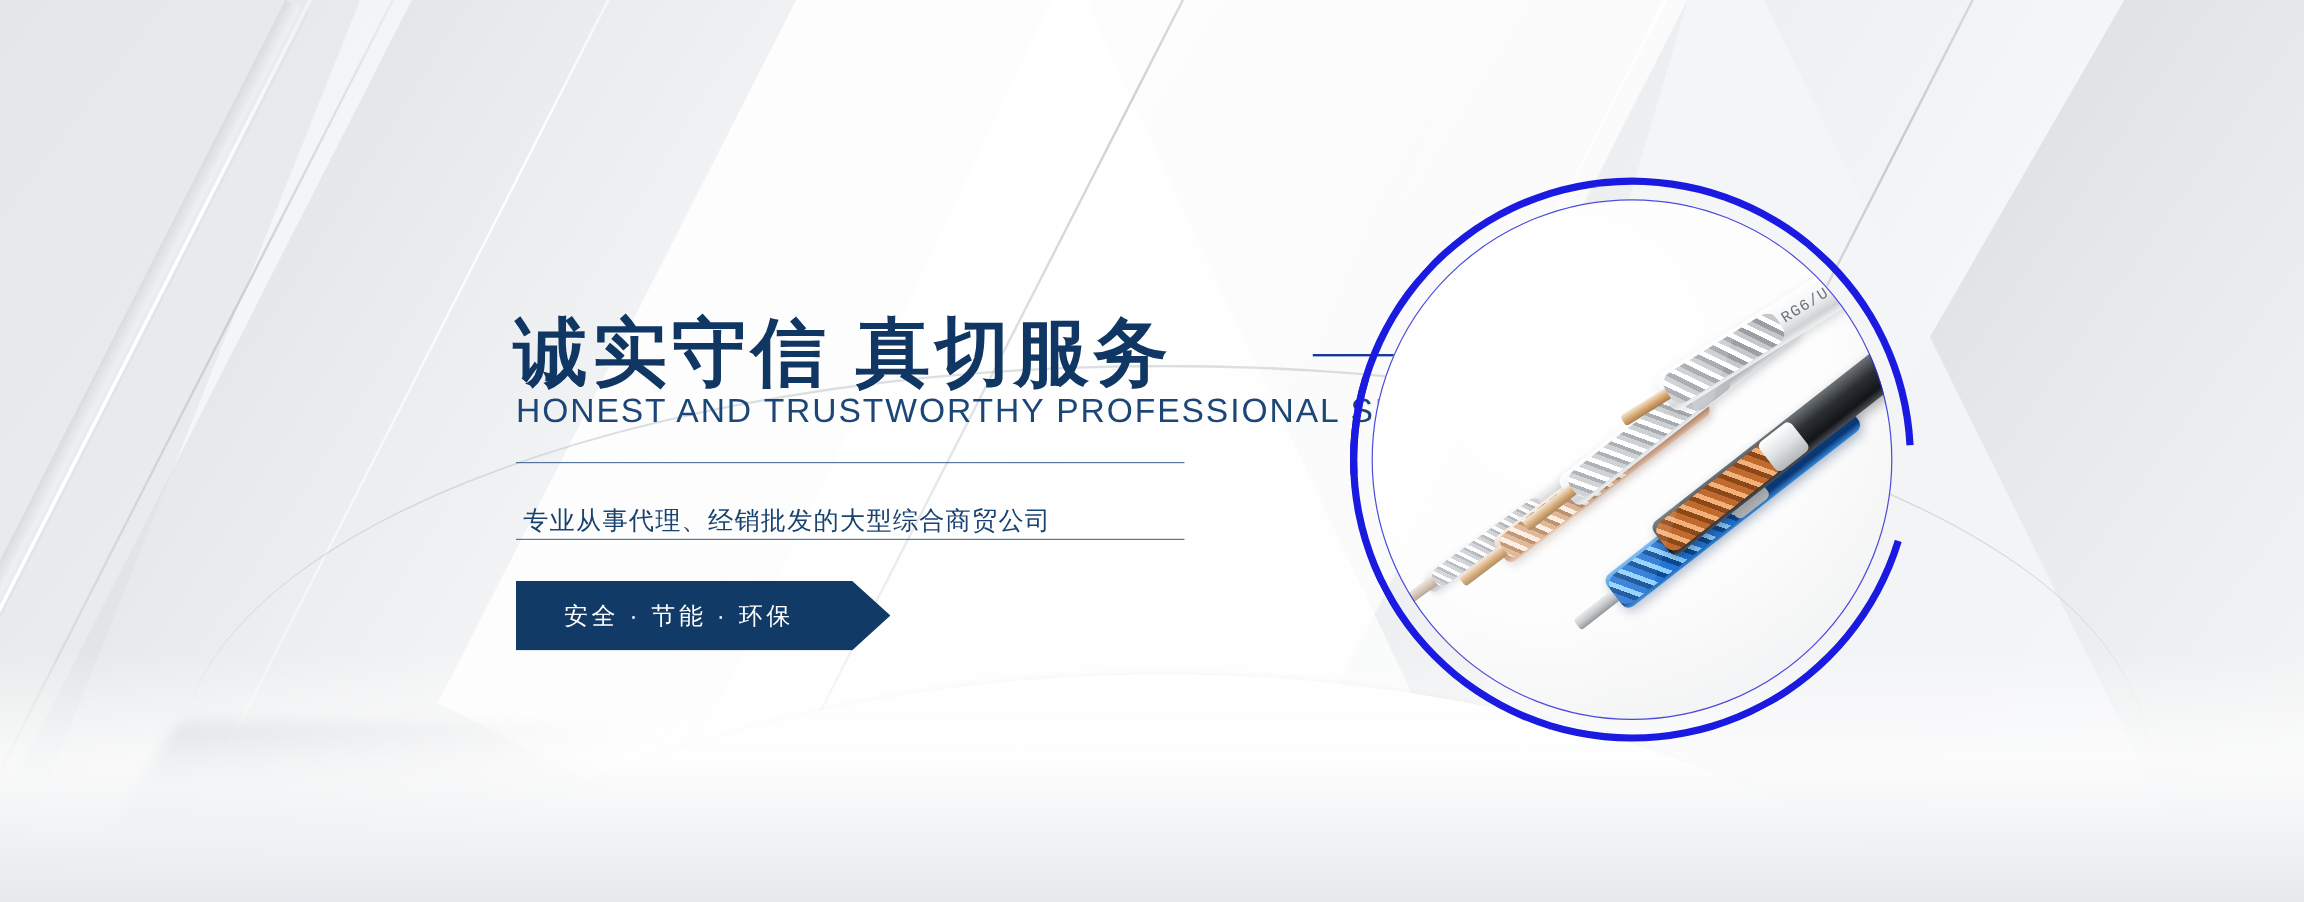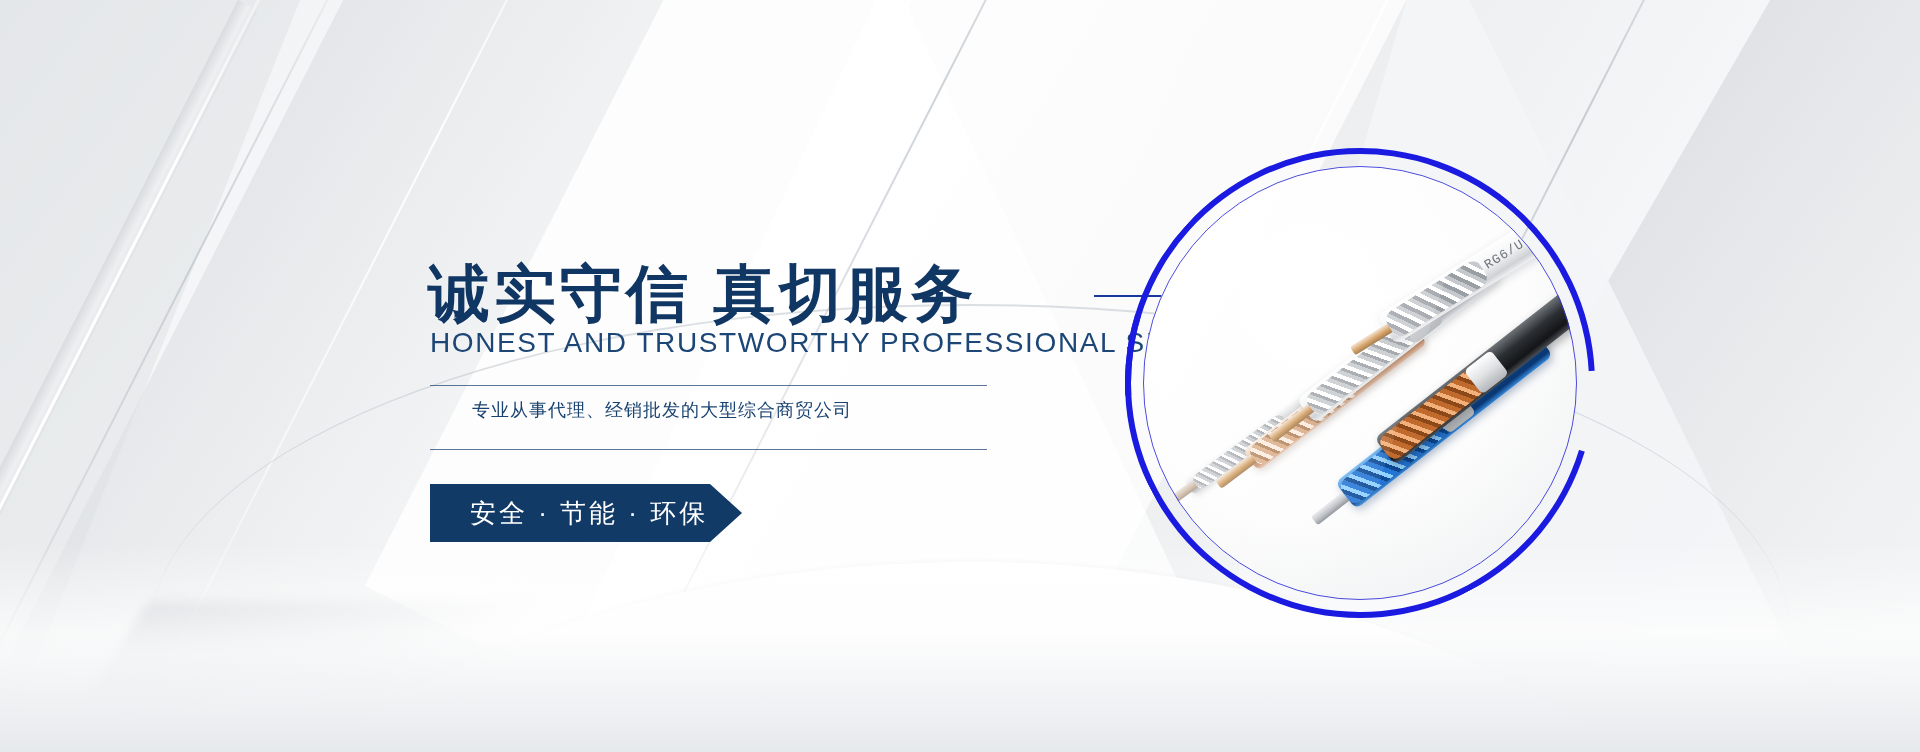--- a/index.html
+++ b/index.html
@@ -139,34 +139,34 @@
     font-size:28px; letter-spacing:1.6px; font-weight:400;
     color:#1c4675; white-space:nowrap;
   }
   .rule {
     position:absolute; left:430px; width:557px; height:1px;
     background:#214a78; opacity:.75;
   }
   .rule-top { top:385px; }
   .rule-bottom { top:449px; }
   .subline-cn {
-    position:absolute; left:436px; top:398px;
-    font-size:18px; letter-spacing:1px; color:#184270; white-space:nowrap;margin-left:36px;
+    position:absolute; left:436px; top:420px;
+    font-size:21px; letter-spacing:1px; color:#184270; white-space:nowrap;
   }
 
   .tag {
     position:absolute; left:430px; top:484px;
     height:58px; background:#113a67;
     display:flex; align-items:center;
     padding:0 46px 0 40px;
     clip-path:polygon(0 0, calc(100% - 32px) 0, 100% 50%, calc(100% - 32px) 100%, 0 100%);
     width:312px;
   }
   .tag-text {
-    color:#ffffff; font-size:26px; letter-spacing:3px; white-space:nowrap;
+    color:#ffffff; font-size:20px; letter-spacing:3px; white-space:nowrap;
   }
 
   
   .circle-wrap { position:absolute; left:1125px; top:148px; width:470px; height:470px; }
 
   .circle-photo {
     position:absolute; left:18px; top:18px; width:434px; height:434px;
     border-radius:50%; overflow:hidden;
     background:radial-gradient(circle at 38% 30%, #ffffff 0%, #fdfdfd 52%, #f3f4f5 78%, #e9eaec 100%);
   }

